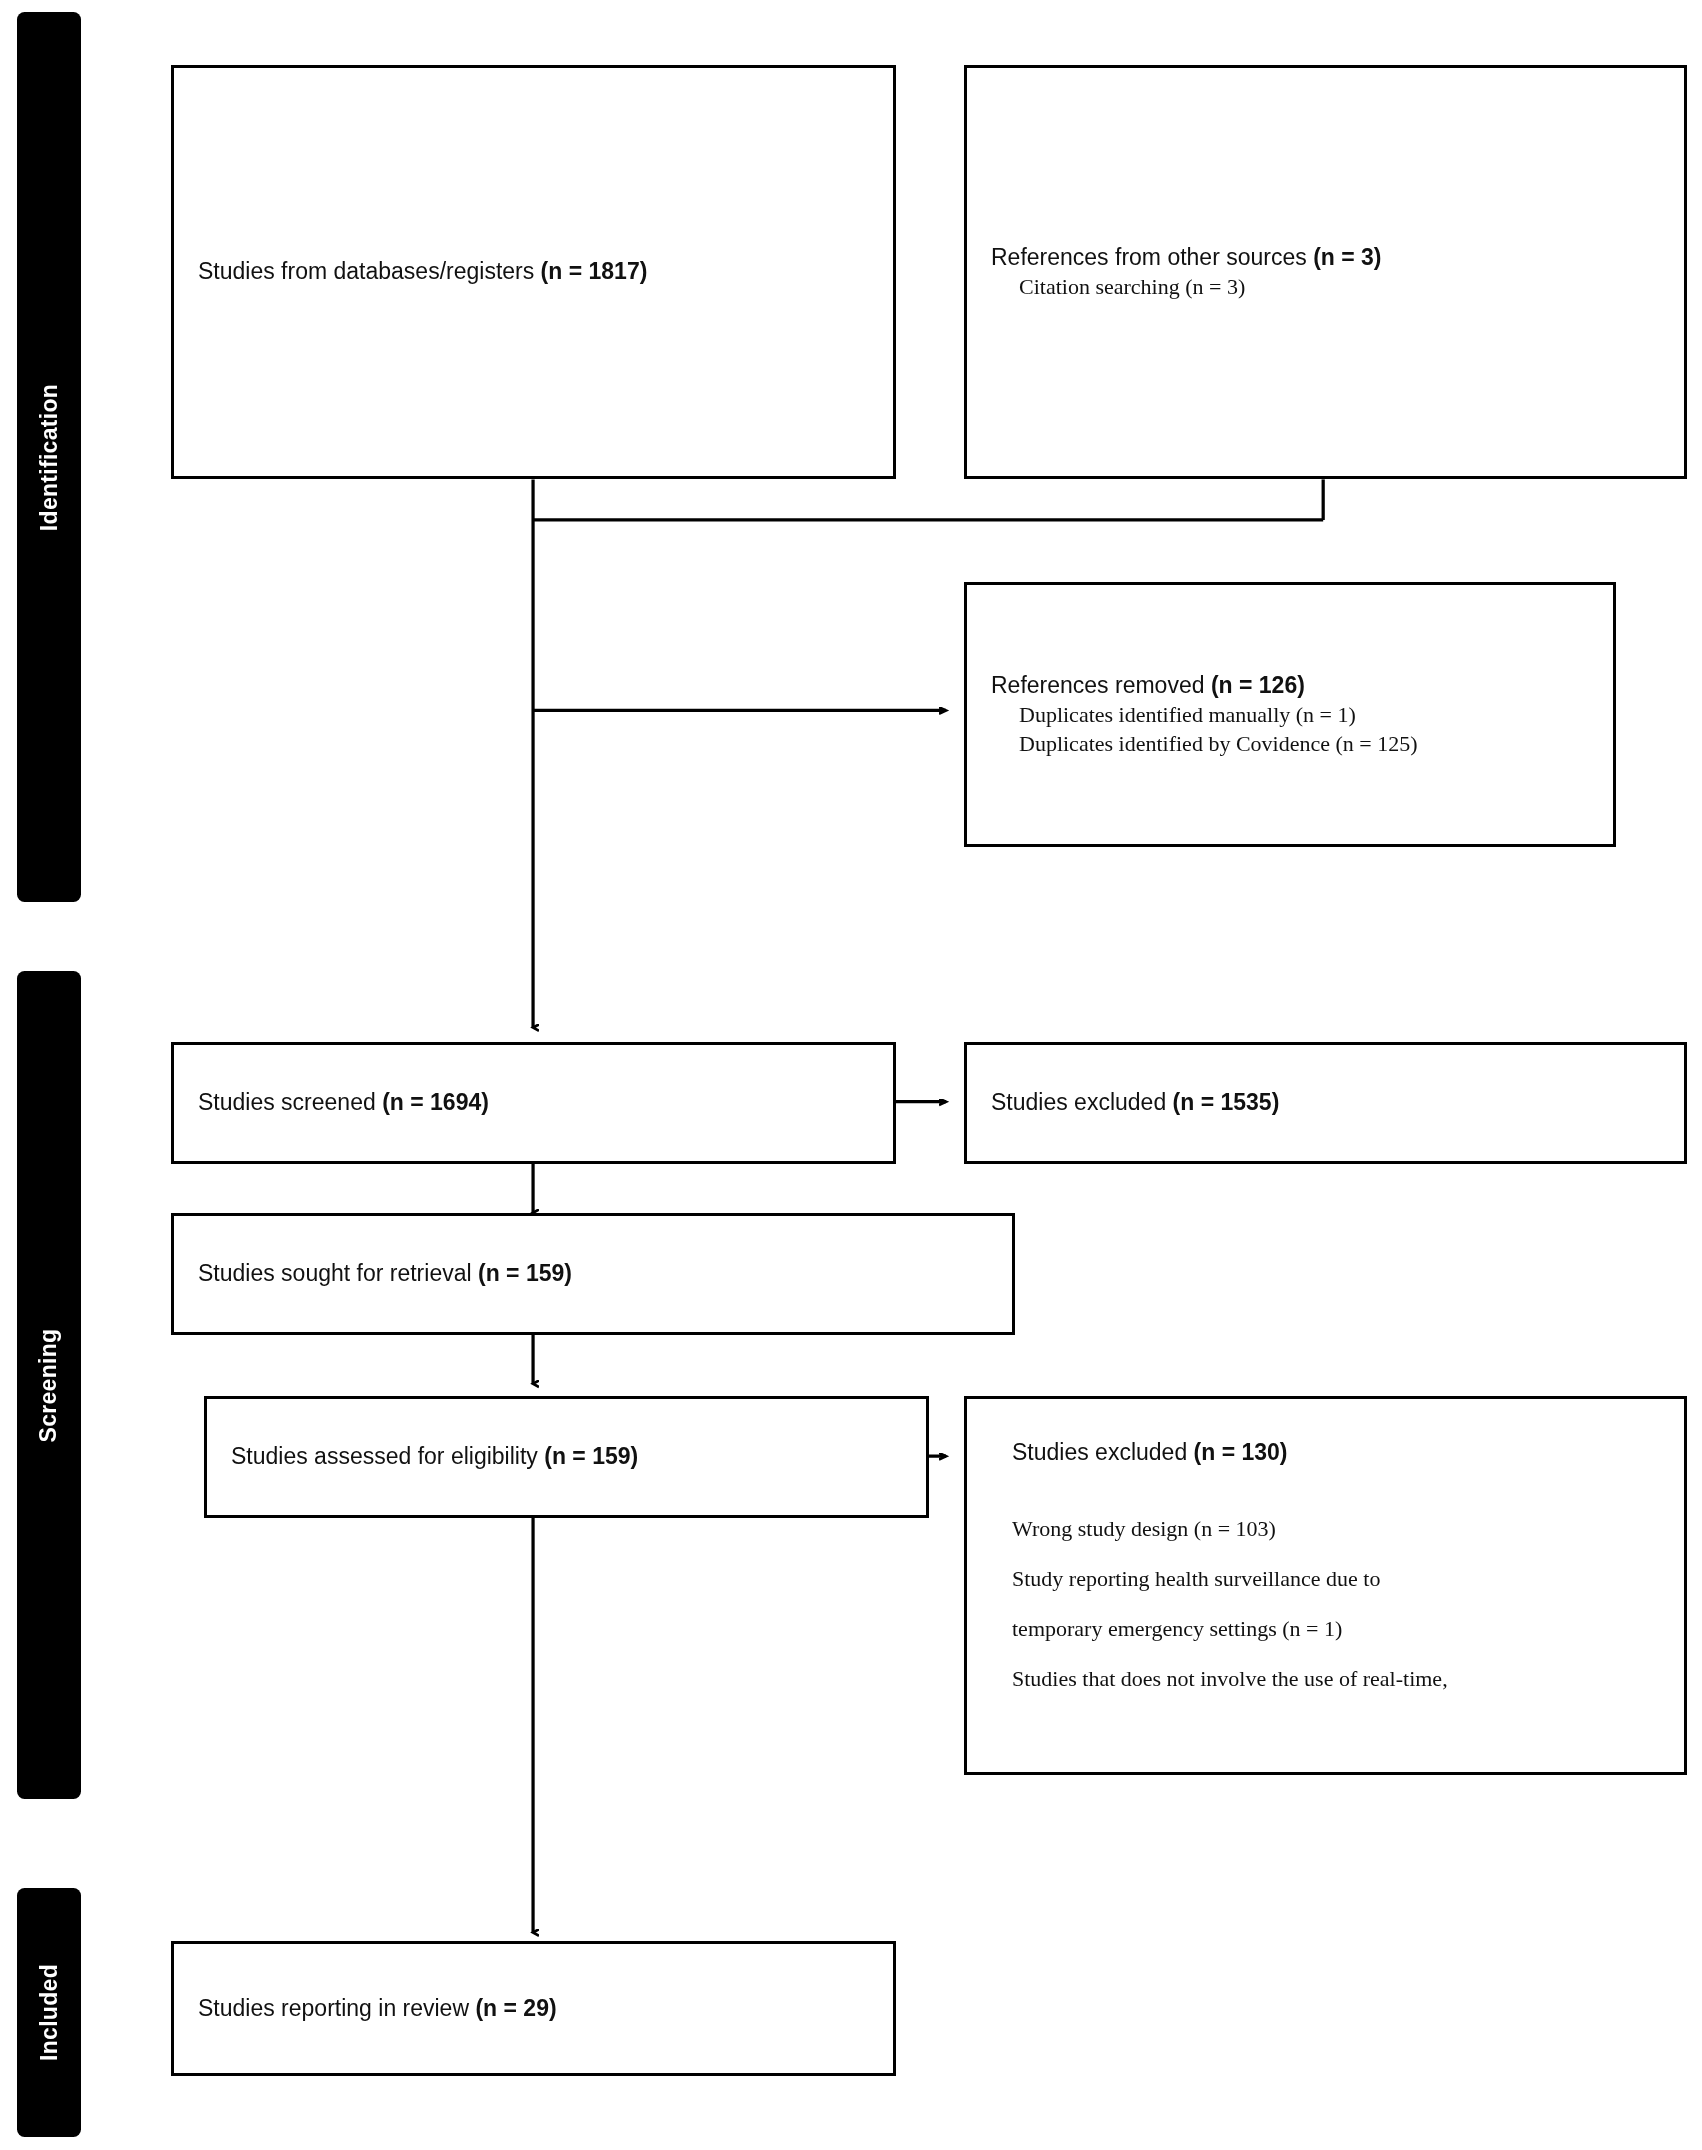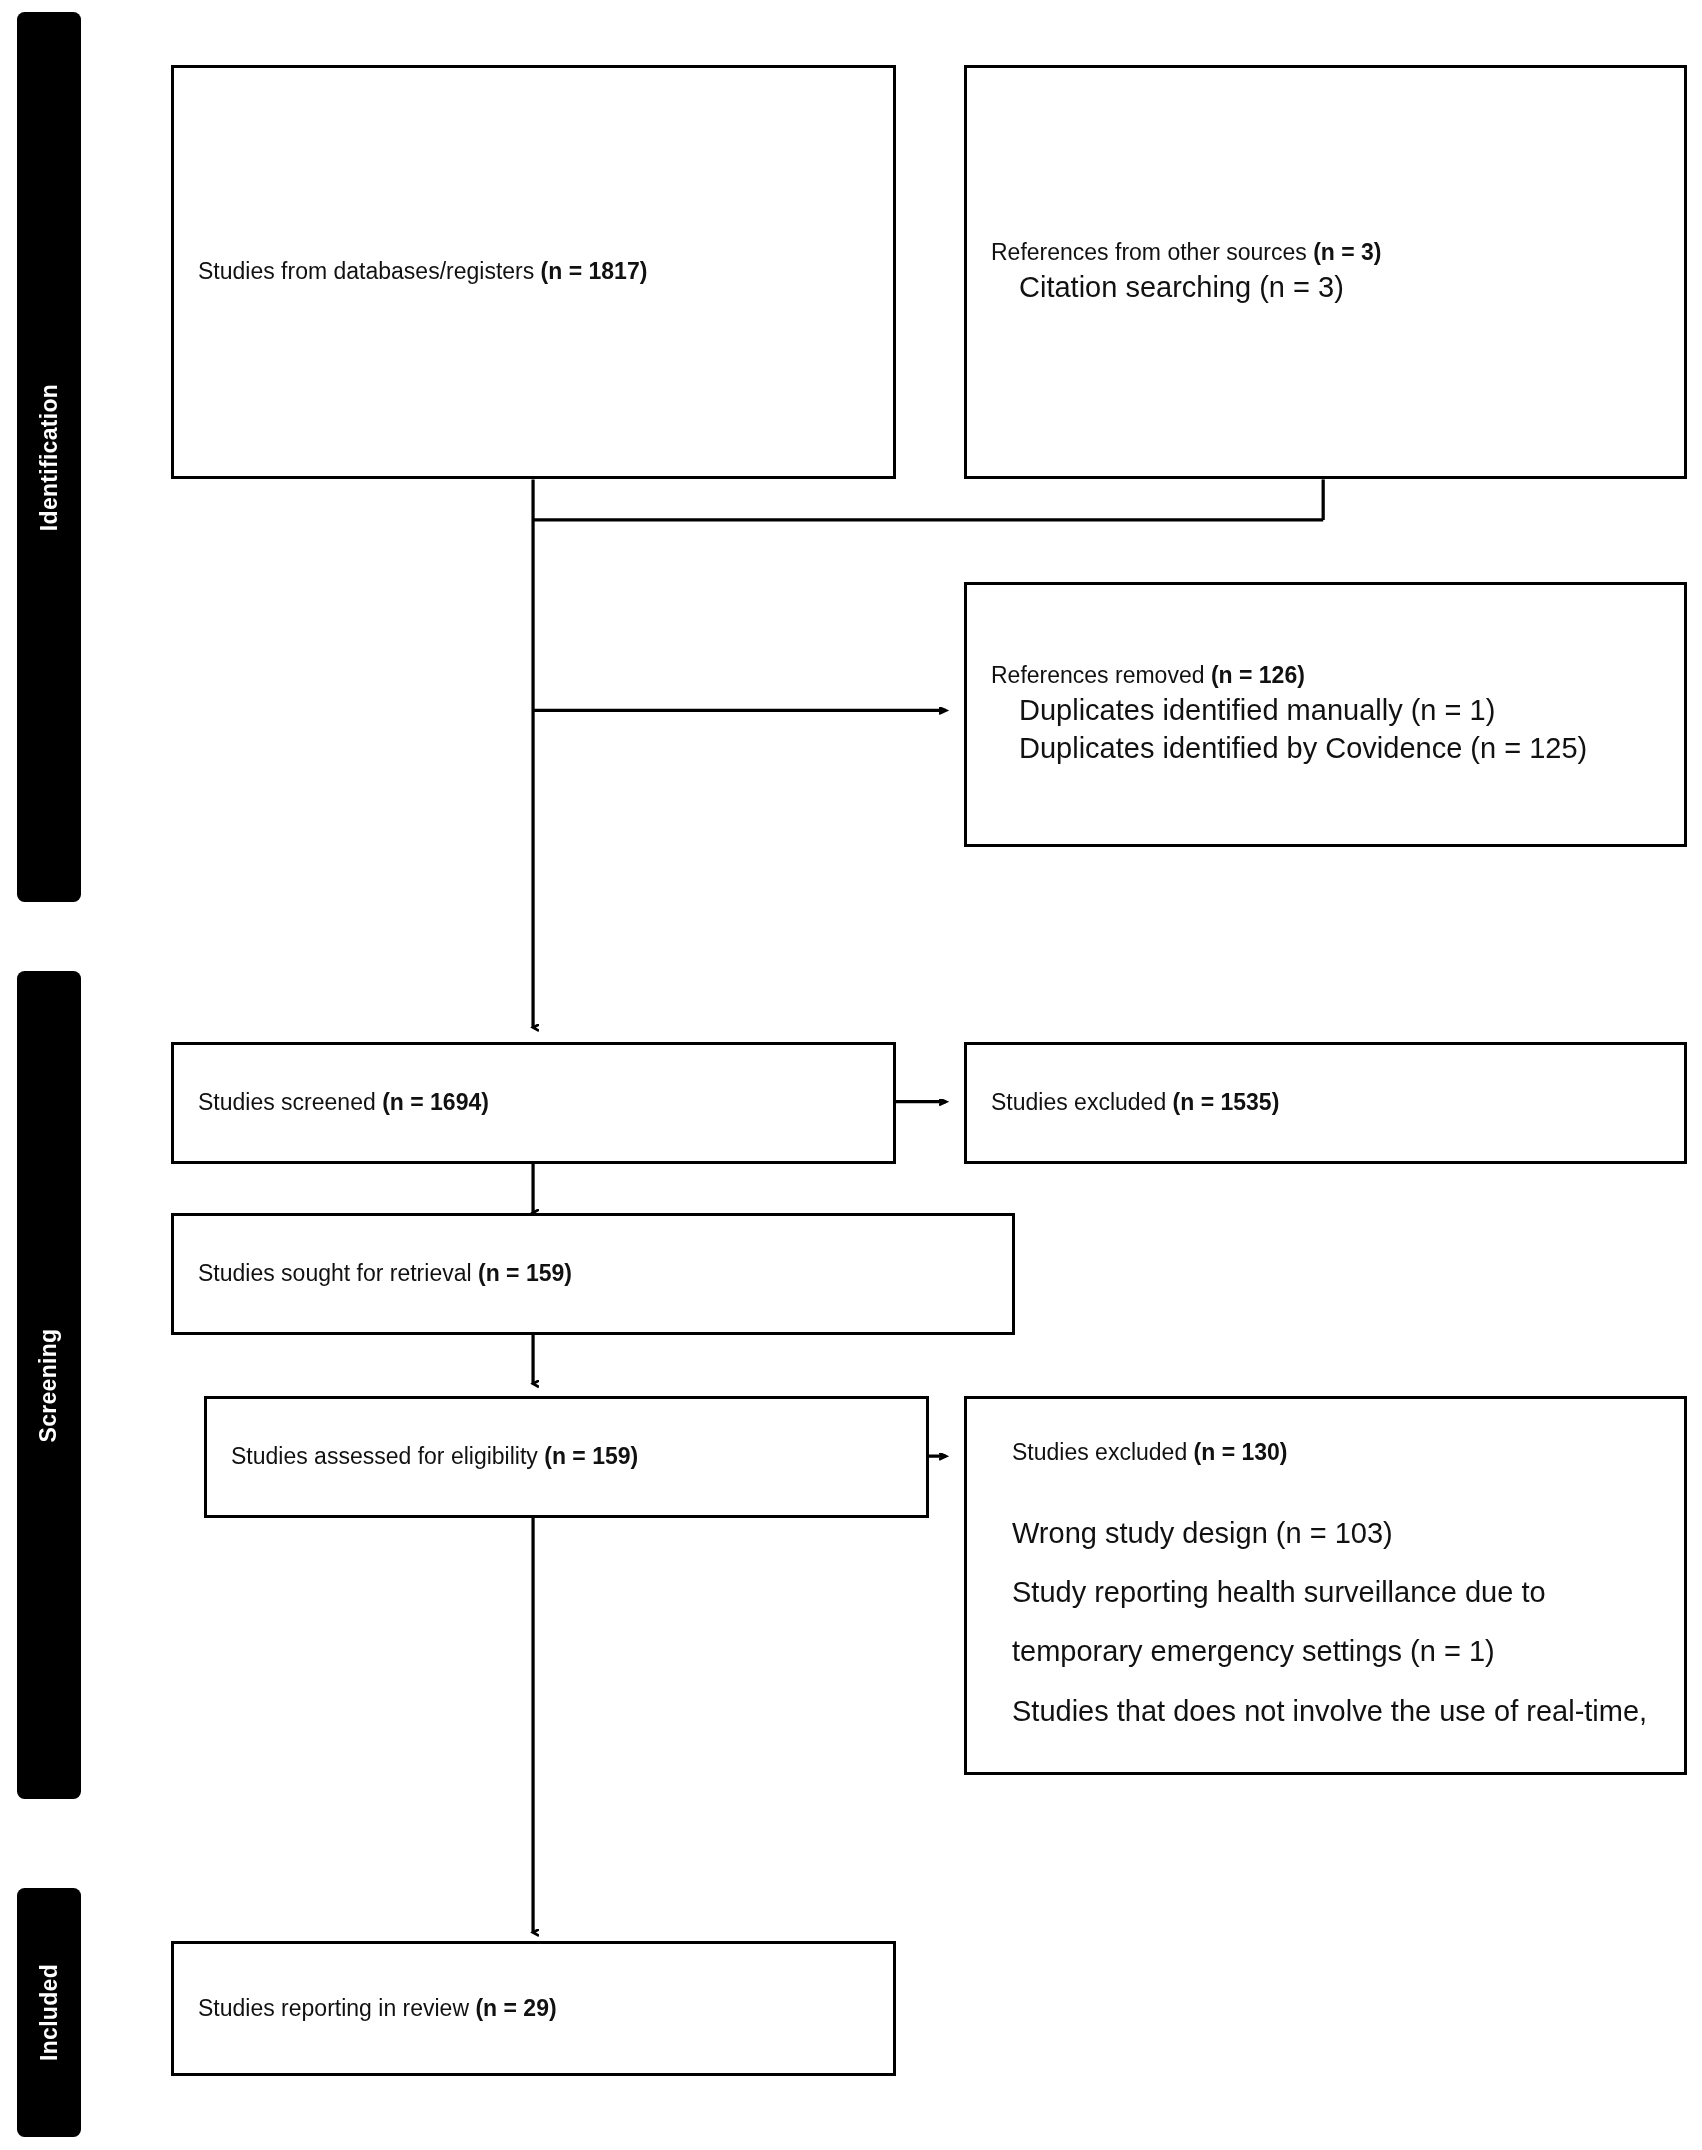--- a/index.html
+++ b/index.html
@@ -77,21 +77,21 @@
   }
   .box-line.sub-flat {
     padding-left: 0;
     margin-top: 21px;
   }
   .spacer-line {
     height: 25px;
   }
   
   .t-main { font-size: 23px; line-height: 1.30; color: #111111; }
-  .t-sub  { font-size: 29px; line-height: 1.32; color: #111111; }
+  .t-sub  { font-size: 22px; line-height: 1.32; color: #111111; font-family: Liberation Serif, serif; }
 </style>
 </head>
 <body>
 
 <div id="diagram-root">
 
   <svg class="flow" viewBox="0 0 3145 3973">
     <defs>
       <marker id="arrow-down" markerWidth="26" markerHeight="26" refX="6" refY="11" orient="auto" markerUnits="userSpaceOnUse">
         <path d="M0,0 L6,11 L12,0" fill="none" stroke="#000000" stroke-width="5"></path>
@@ -153,21 +153,21 @@
     </div>
   </div>
 
   <div class="flow-box" style="left:964px; top:65px; width:723px; height:414px;">
     <div class="box-inner">
       <div class="box-line"><span class="t-main" data-bind="diagram.boxes.other_sources.title_text">References from other sources </span><span class="t-main bold" data-bind="diagram.boxes.other_sources.title_count">(n = 3)</span></div>
       <div class="box-line sub t-sub" data-bind="diagram.boxes.other_sources.sub_items.0">Citation searching (n = 3)</div>
     </div>
   </div>
 
-  <div class="flow-box" style="left:964px; top:582px; width:723px; height:265px;">
+  <div class="flow-box" style="left:964px; top:582px; width:652px; height:265px;">
     <div class="box-inner">
       <div class="box-line"><span class="t-main" data-bind="diagram.boxes.references_removed.title_text">References removed </span><span class="t-main bold" data-bind="diagram.boxes.references_removed.title_count">(n = 126)</span></div>
       <div class="box-line sub t-sub" data-bind="diagram.boxes.references_removed.sub_items.0">Duplicates identified manually (n = 1)</div>
       <div class="box-line sub t-sub" data-bind="diagram.boxes.references_removed.sub_items.1">Duplicates identified by Covidence (n = 125)</div>
     </div>
   </div>
 
   <div class="flow-box" style="left:171px; top:1042px; width:725px; height:122px;">
     <div class="box-inner">
       <div class="box-line"><span class="t-main" data-bind="diagram.boxes.screened.title_text">Studies screened </span><span class="t-main bold" data-bind="diagram.boxes.screened.title_count">(n = 1694)</span></div>

